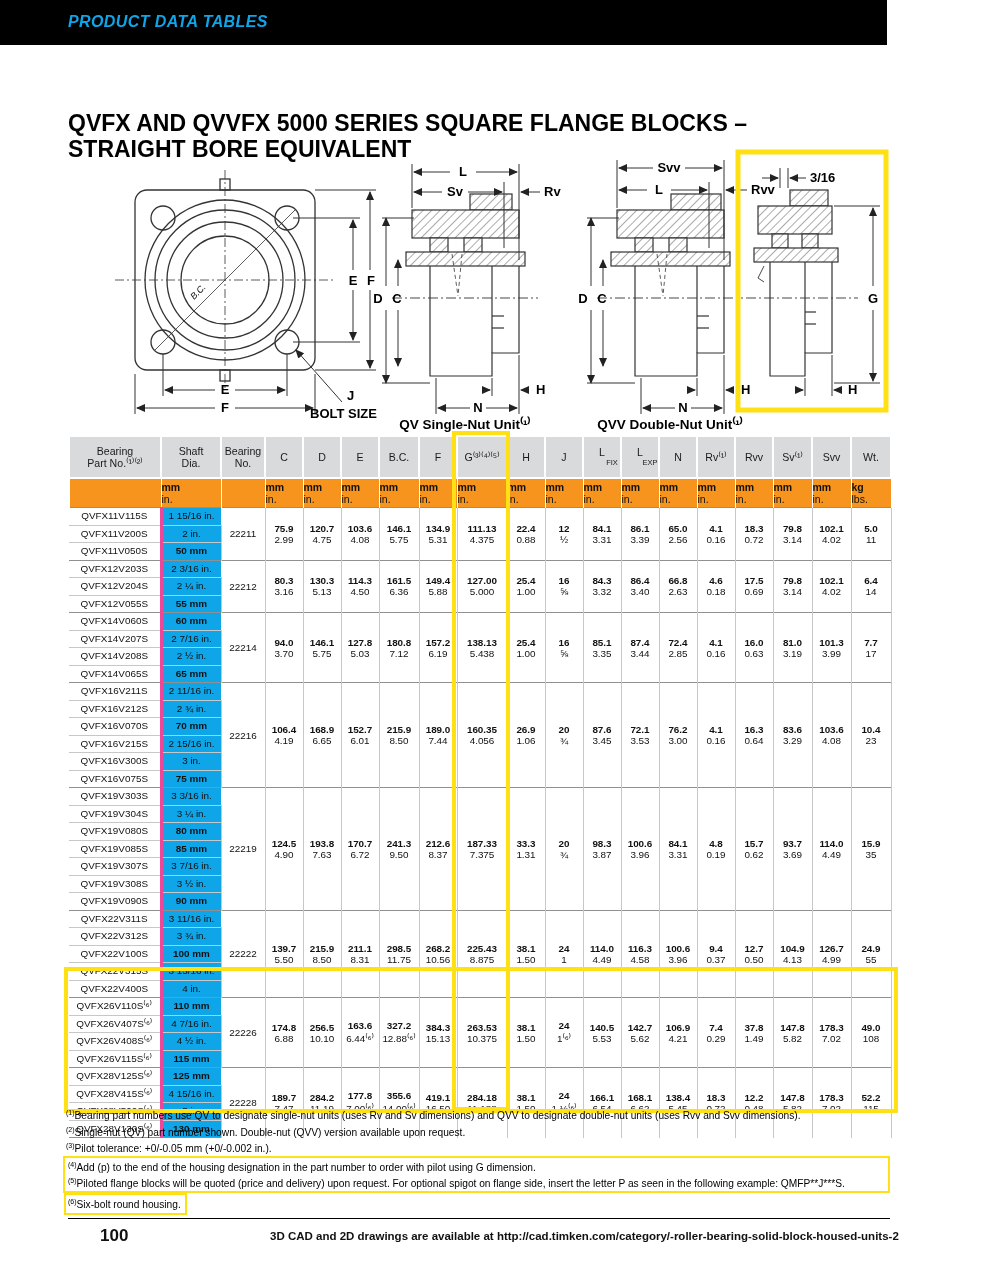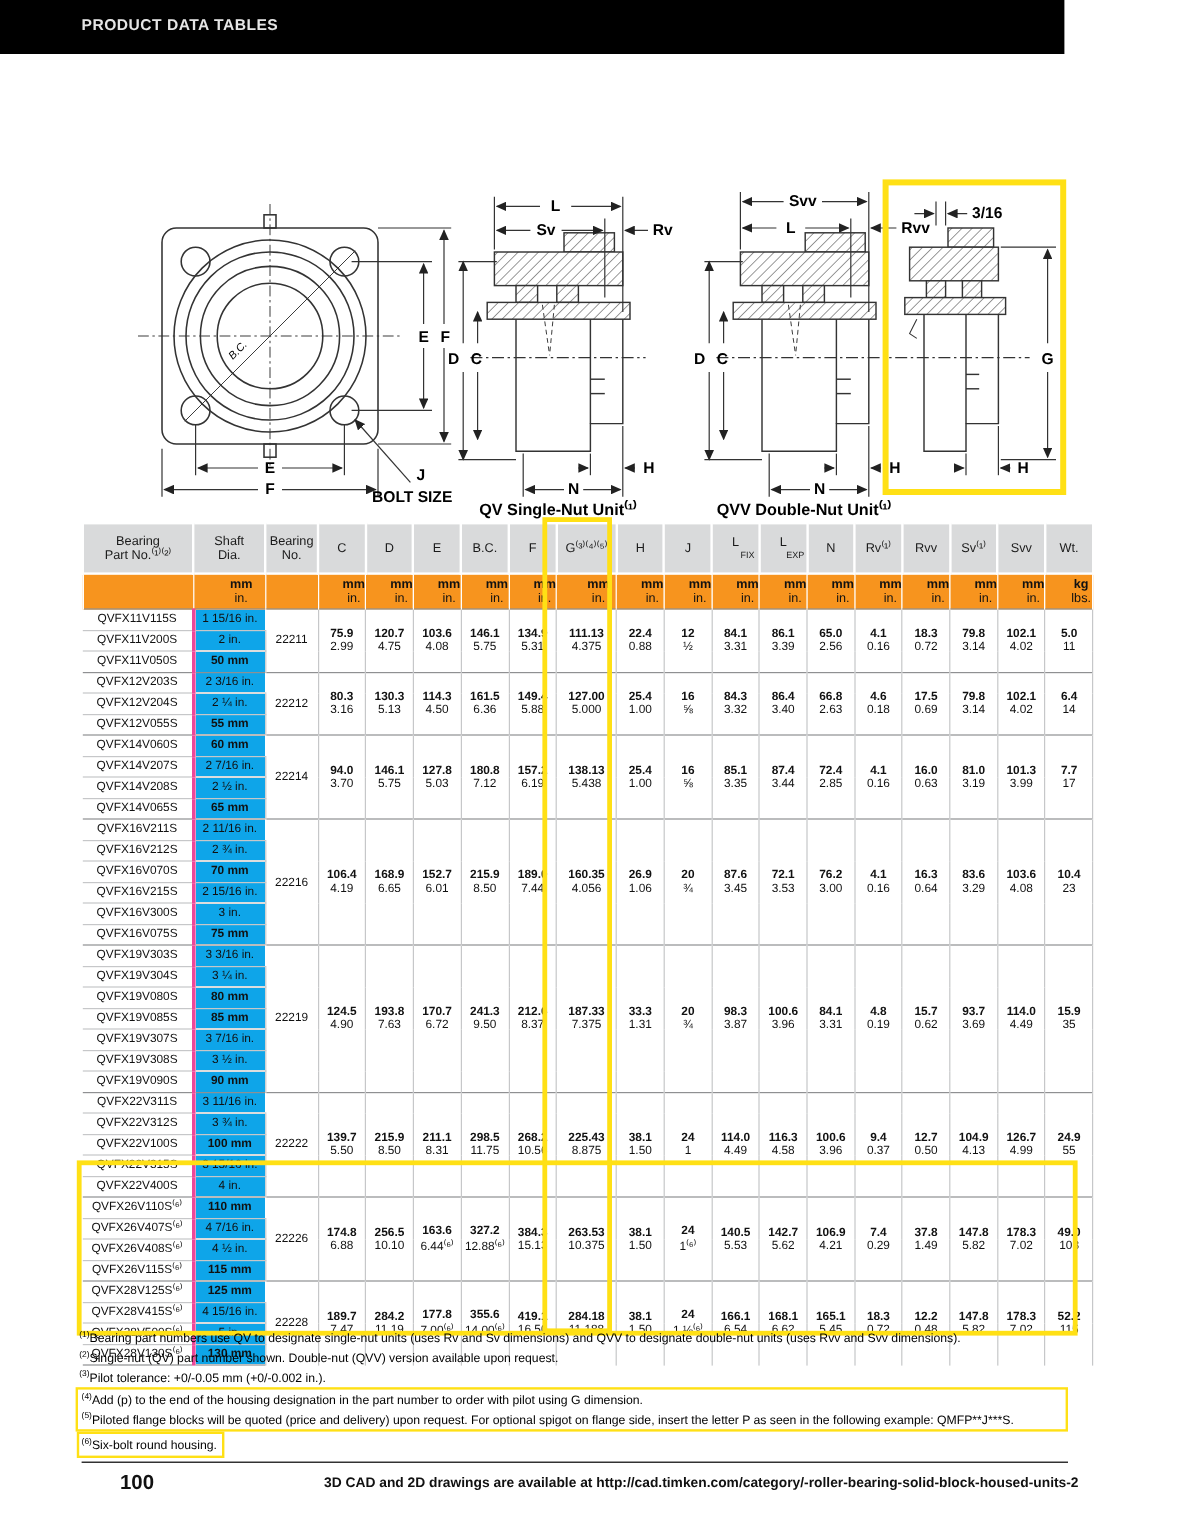--- a/index.html
+++ b/index.html
@@ -1,37 +1,37 @@
 <!DOCTYPE html>
 <html><head>
 <meta charset="utf-8">
 <style>
   html,body{margin:0;padding:0;background:#fff;}
   .pg{position:relative;width:1000px;height:1280px;background:#fff;overflow:hidden;
       font-family:"Liberation Sans", sans-serif;color:#111;}
   
   .black-bar{position:absolute;left:0;top:4;width:887px;height:45px;background:#000;}
-  .black-bar span{position:absolute;left:68px;top:13px;color:#e5e5e5;font-size:13px;font-weight:bold;letter-spacing:.4px;}
+  .black-bar span{position:absolute;left:68px;top:13px;color:#0ea5e9;font-size:16px;font-weight:bold;letter-spacing:.4px;font-style:italic;}
   .gray-bar{position:absolute;left:0;top:51px;width:887px;height:31px;background:#d9dadb;}
   .gray-bar span{position:absolute;left:68px;top:8px;color:#000;font-size:13px;font-weight:bold;}
   .title{position:absolute;left:68px;top:110px;font-size:23px;font-weight:bold;line-height:26px;color:#000;}
   
   .diag{position:absolute;left:60px;top:148px;}
   .diag text{font-size:13px;font-weight:bold;fill:#000;}
   .diag .cap{font-size:13.5px;font-weight:bold;}
   .diag .sm{font-size:9px;font-weight:normal;}
   
   .tblwrap{position:absolute;left:68px;top:435px;}
   table{border-collapse:collapse;table-layout:fixed;}
   th,td{padding:0;margin:0;}
   thead th{background:#d9dadb;border:2px solid #fff;font-weight:normal;font-size:10.6px;
            color:#1a1a1a;text-align:center;vertical-align:middle;height:40px;white-space:pre-line;line-height:12px;}
   thead th .subl{display:block;font-size:7.5px;margin-top:-1px;padding-left:20px;}
   tr.units td{background:#f7941e;border-left:1px solid #fff;border-right:1px solid #fff;
-              text-align:center;font-size:10.5px;line-height:12px;height:28px;color:#111;padding-left:20px;}
+              text-align:left;font-size:10.5px;line-height:12px;height:28px;color:#111;}
   tr.units .ut{font-weight:bold;}
   td.part,td.shaft{font-size:9.9px;text-align:center;height:16.5px;line-height:10px;
                    border-bottom:1px solid #c6c7c9;white-space:nowrap;overflow:hidden;}
   td.part{background:#fff;border-right:3px solid #ec4899;}
   td.shaft{background:#0ea5e9;border-right:1px solid #fff;}
   td.shaft.metric{font-weight:bold;}
   td.brg,td.num{background:#fff;text-align:center;vertical-align:middle;font-size:9.9px;
                 border-left:1px solid #c6c7c9;border-right:1px solid #c6c7c9;}
   td.num .mm{font-weight:bold;}
   td.num .in{font-weight:normal;}
@@ -51,20 +51,24 @@
 </style>
 </head>
 <body>
 
 <div class="pg">
 
   <div class="black-bar">
     <span>PRODUCT DATA TABLES</span>
   </div>
 
+  <div class="title">
+    <div>QVFX AND QVVFX 5000 SERIES SQUARE FLANGE BLOCKS –</div>
+    <div>STRAIGHT BORE EQUIVALENT</div>
+  </div>
 
   <svg class="diag" width="880" height="285" viewBox="0 0 880 285">
     <defs>
       <pattern id="hatch" patternUnits="userSpaceOnUse" width="6" height="6" patternTransform="rotate(45)">
         <rect width="6" height="6" fill="#fff"></rect>
         <line x1="0" y1="0" x2="0" y2="6" stroke="#666" stroke-width="1.1"></line>
       </pattern>
       <marker id="ar" markerWidth="9" markerHeight="8" refX="8" refY="4" orient="auto" markerUnits="userSpaceOnUse">
         <path d="M0,0 L9,4 L0,8 z" fill="#222"></path>
       </marker>
@@ -956,21 +960,21 @@
             </td>
             <td class="num" rowspan="4">
               <div class="mm">166.1</div>
               <div class="in">6.54</div>
             </td>
             <td class="num" rowspan="4">
               <div class="mm">168.1</div>
               <div class="in">6.62</div>
             </td>
             <td class="num" rowspan="4">
-              <div class="mm">165.1</div>
+              <div class="mm">138.4</div>
               <div class="in">5.45</div>
             </td>
             <td class="num" rowspan="4">
               <div class="mm">18.3</div>
               <div class="in">0.72</div>
             </td>
             <td class="num" rowspan="4">
               <div class="mm">12.2</div>
               <div class="in">0.48</div>
             </td>

